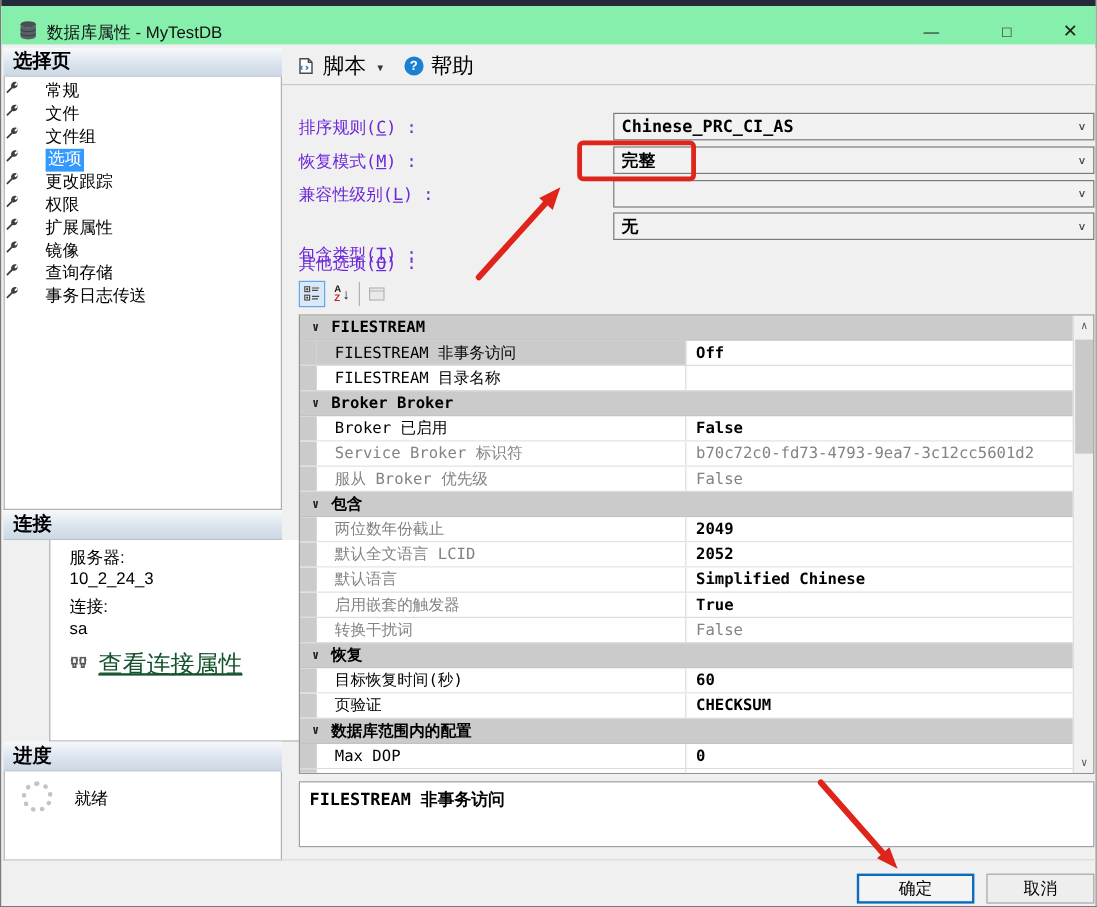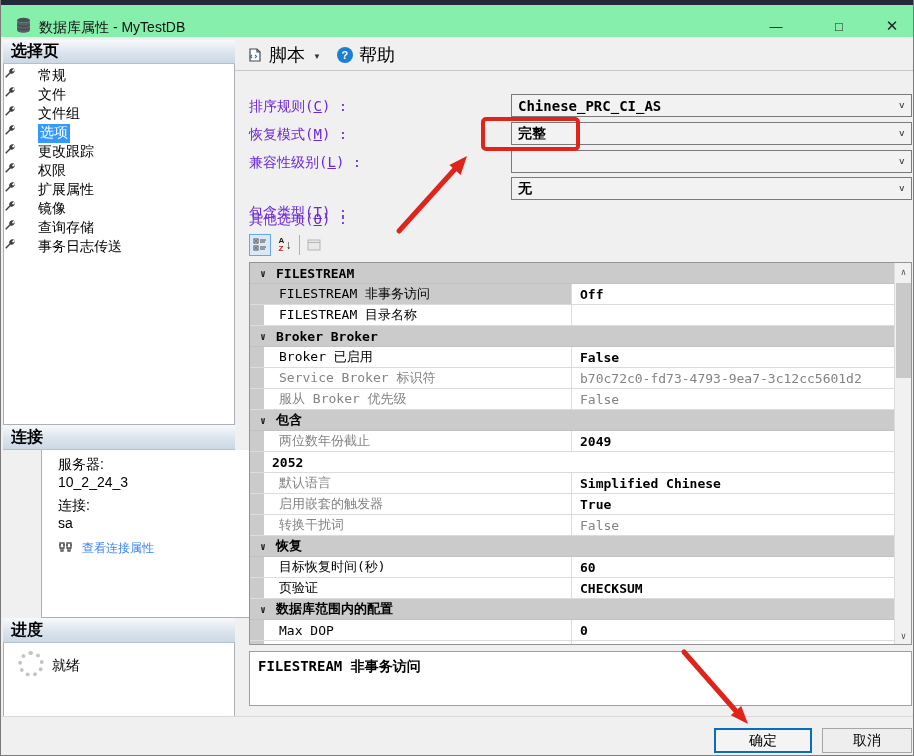--- a/index.html
+++ b/index.html
@@ -22,21 +22,21 @@
 
   
   .hdr { background:linear-gradient(180deg,#f7f9fb 0%,#dbe4ee 55%,#ccd8e4 100%);
          border-bottom:1px solid #b4c0cc; font-weight:bold; font-size:16px;
          display:flex; align-items:center; padding-left:8px; }
   .whitebox { background:#ffffff; border:1px solid #abb0b6; border-top:none; }
   .sitem { display:flex; height:19px; gap:22px; cursor:default; }
   .sitem .lbl { font-size:14px; }
   .sitem.sel .lbl { background:#3399ff; color:#fff; padding:0 2px; }
   .conn-label { color:#000; font-size:14px; }
-  .link { color:#3b82f6; font-size:12px; cursor:pointer; }
+  .link { color:#14532d; text-decoration:underline; font-size:20px; cursor:pointer; }
   .spinner { width:26px; height:26px; border-radius:50%; border:4px dotted #c4c4c4; }
 
   
   .toolbar { left:234px; top:40px; width:680px; height:31px; background:#f0f0f0;
              border-bottom:1px solid #c9c9c9; display:flex; align-items:center; padding-left:12px; gap:6px; }
   .tb-label { font-size:18px; }
   .menu-arrow { font-size:8px; color:#333; margin:2px 10px 0 2px; }
   .help-circle { width:16px; height:16px; border-radius:50%; background:#1b80d2; color:#fff;
                  font-size:11px; font-weight:bold; display:flex; align-items:center; justify-content:center; }
 
@@ -183,21 +183,21 @@
     <div style="display:flex; align-items:center; gap:8px; margin-top:9px;">
       <svg width="16" height="14" viewBox="0 0 16 14">
         <path d="M2 1h4v5H2z M3 6v3h2V6 M1 3h2M5 3h2" stroke="#5a5a5a" stroke-width="1.4" fill="none"></path>
         <path d="M9 1h4v5H9z M10 6v3h2V6 M8 3h2M12 3h2" stroke="#5a5a5a" stroke-width="1.4" fill="none"></path>
       </svg>
       <span class="link">查看连接属性</span>
     </div>
   </div>
 
   <div class="abs hdr" style="left:2px; top:618px; width:232px; height:25px;">进度</div>
-  <div class="abs whitebox" style="left:2px; top:643px; width:232px; height:74px; display:flex; align-items:flex-start; gap:8px; padding:8px 0 0 14px;">
+  <div class="abs whitebox" style="left:2px; top:643px; width:232px; height:74px; display:flex; align-items:flex-start; gap:18px; padding:8px 0 0 14px;">
     <div class="spinner"></div>
     <div style="margin-top:6px;">就绪</div>
   </div>
 
   <div class="abs toolbar">
     <svg width="16" height="16" viewBox="0 0 16 16">
       <path d="M3 2h7l3 3v9H3z" fill="#fdfdfd" stroke="#4a4a4a" stroke-width="1.2"></path>
       <path d="M10 2v3h3" fill="none" stroke="#4a4a4a" stroke-width="1.2"></path>
       <path d="M5 8l-1.5 1.5L5 11M8 8l1.5 1.5L8 11" stroke="#2a6fb0" stroke-width="1.1" fill="none"></path>
     </svg>
@@ -309,20 +309,21 @@
       <span class="chev">∨</span>
       <span class="cname">包含</span>
     </div>
     <div class="grow">
       <div class="strip"></div>
       <div class="ncell gray">两位数年份截止</div>
       <div class="vcell b">2049</div>
     </div>
     <div class="grow">
       <div class="strip"></div>
+      <div class="ncell gray">默认全文语言 LCID</div>
       <div class="vcell b">2052</div>
     </div>
     <div class="grow">
       <div class="strip"></div>
       <div class="ncell gray">默认语言</div>
       <div class="vcell b">Simplified Chinese</div>
     </div>
     <div class="grow">
       <div class="strip"></div>
       <div class="ncell gray">启用嵌套的触发器</div>

